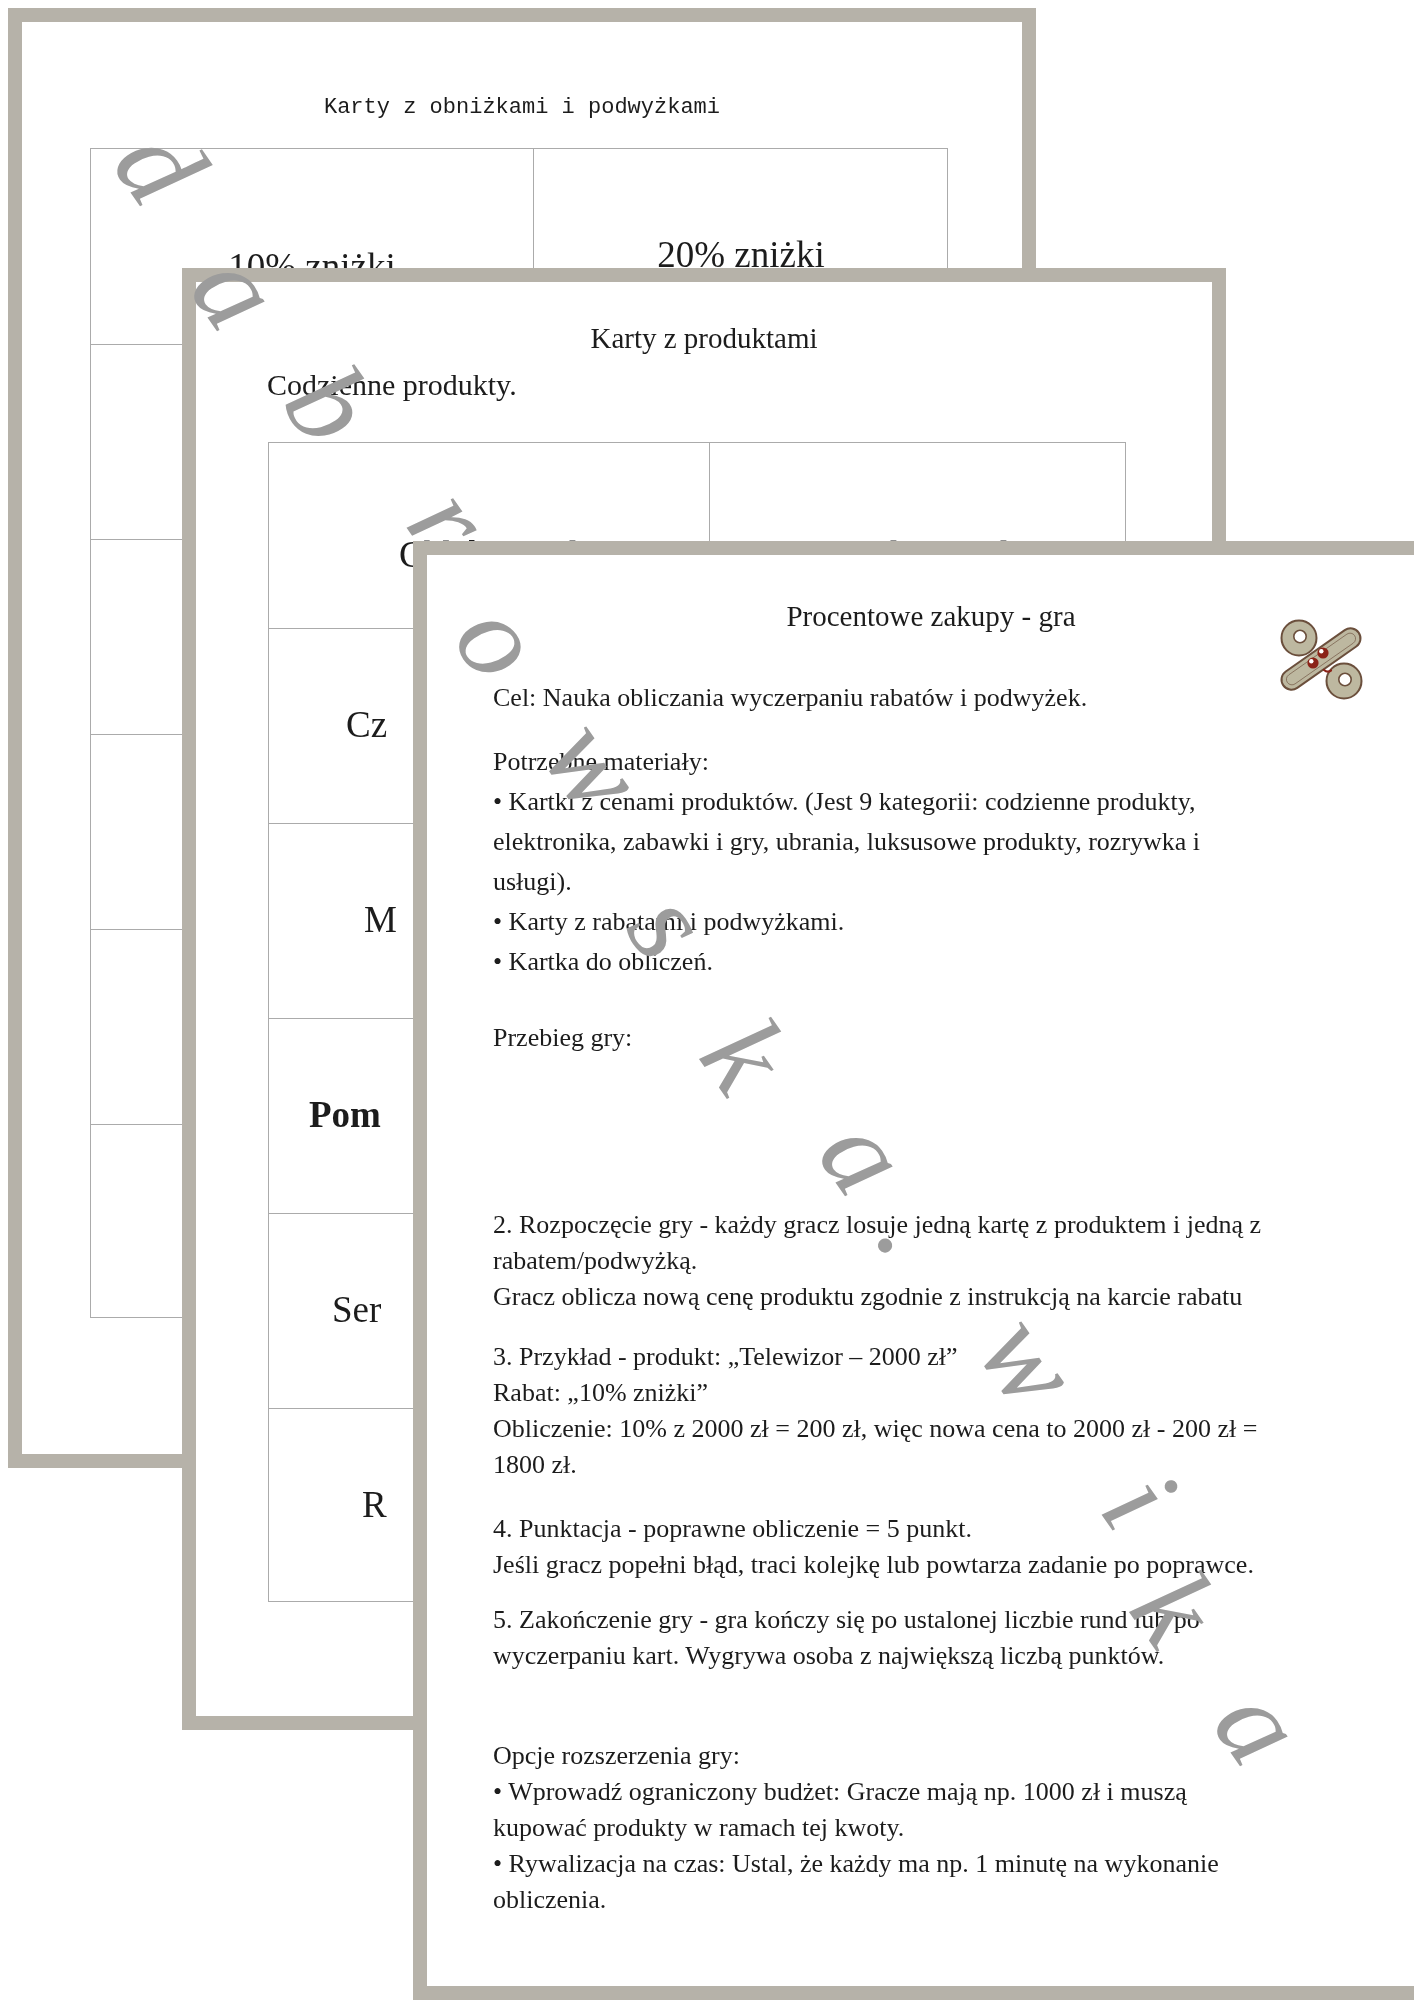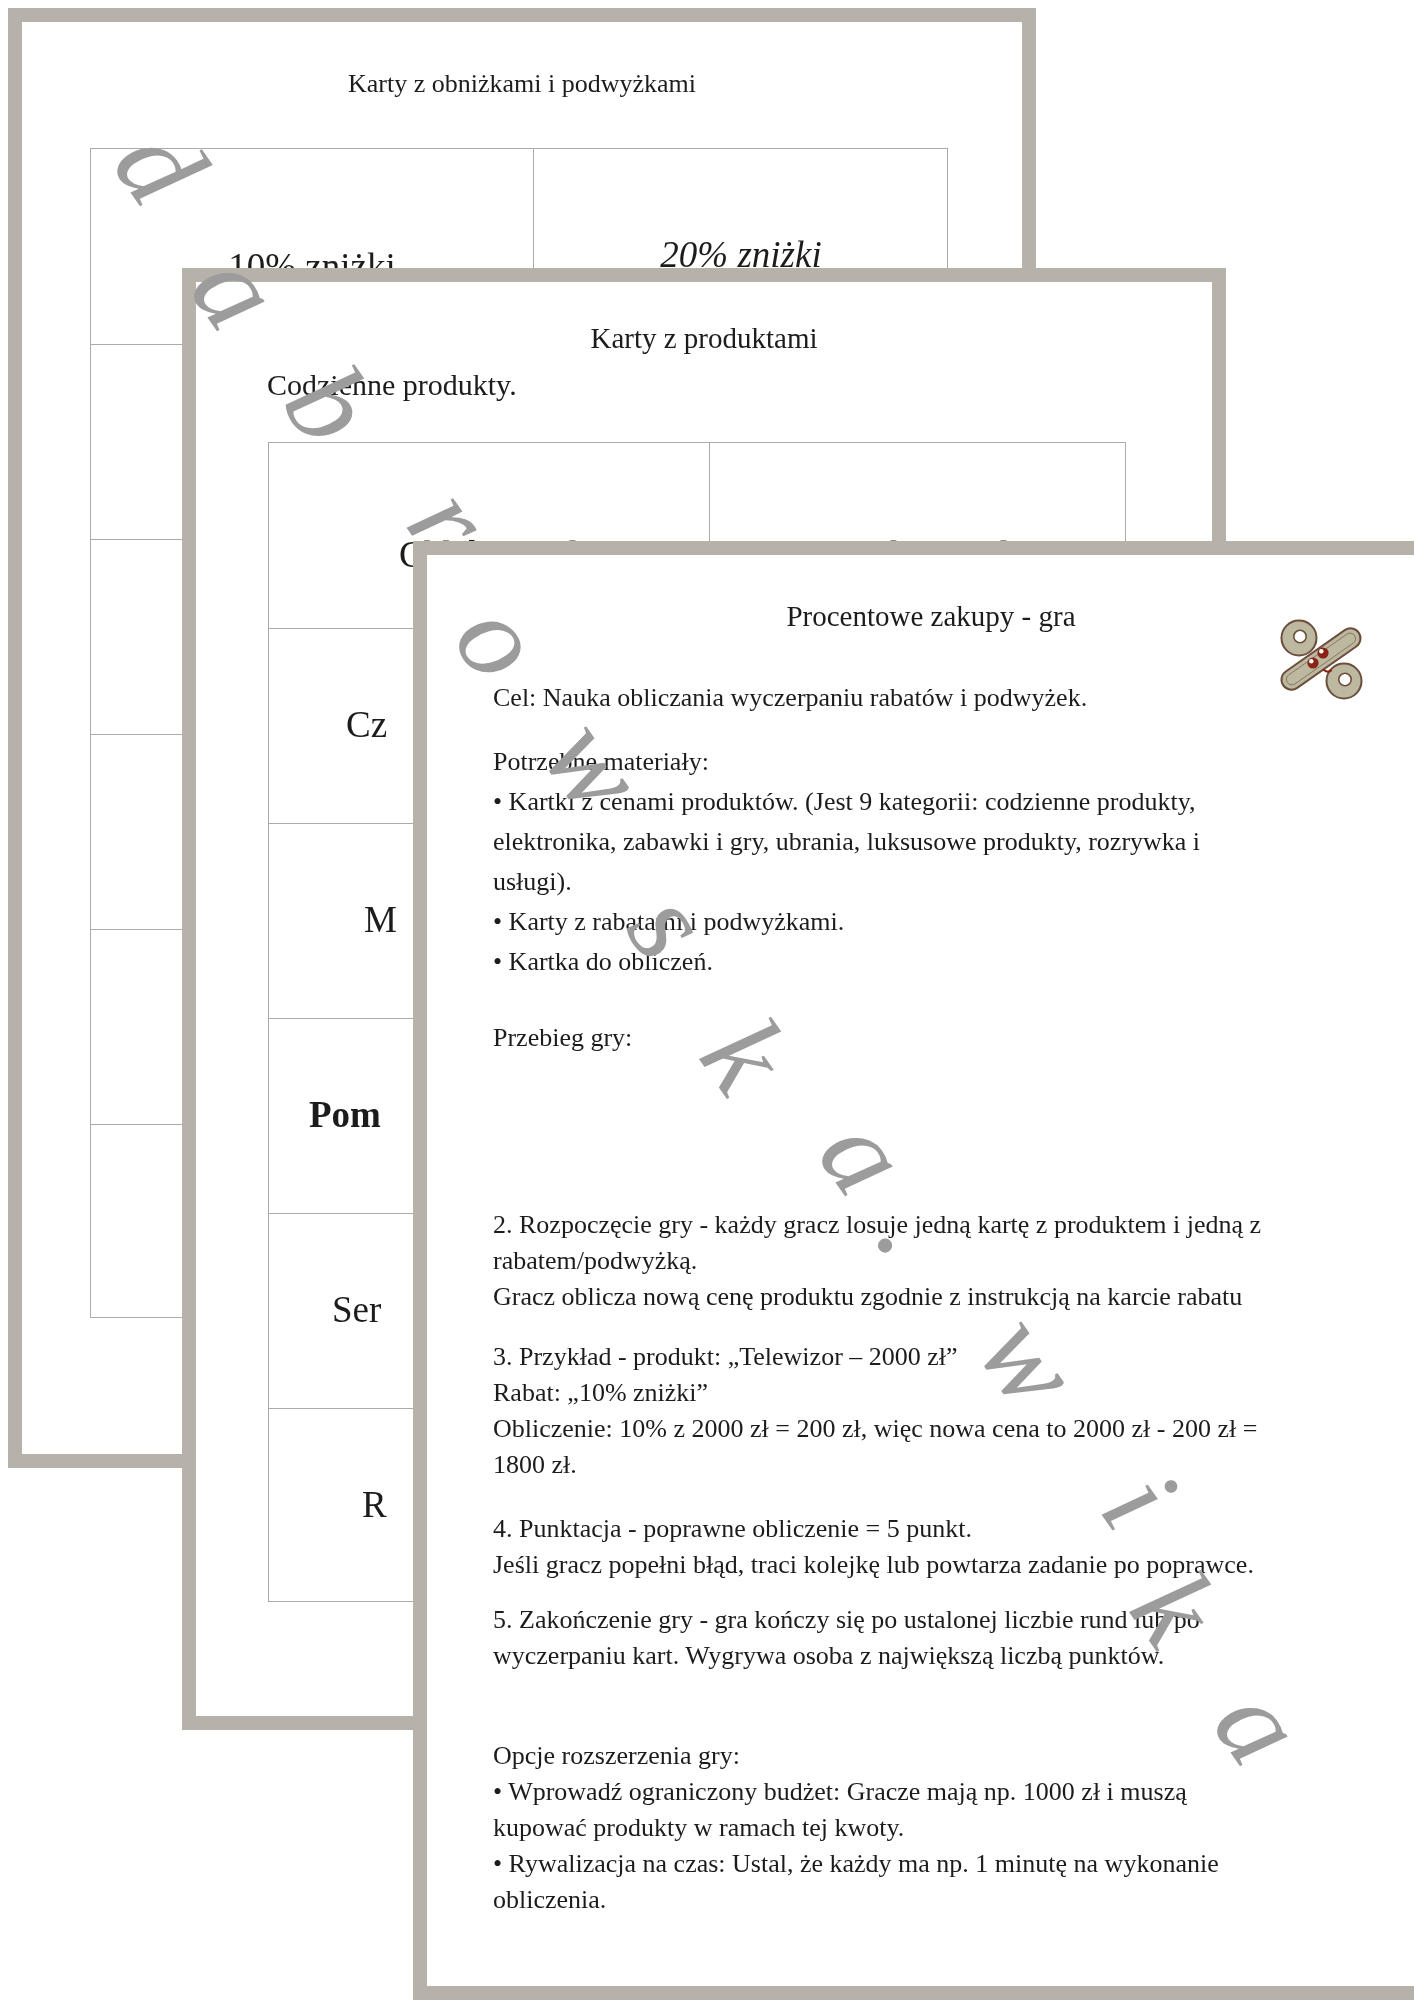--- a/index.html
+++ b/index.html
@@ -23,30 +23,30 @@
   .wm-letter{position:absolute;font-size:120px;font-style:italic;color:#9c9c9c;
              mix-blend-mode:darken;transform:translate(-50%,-50%) rotate(55deg);
              font-family:"Liberation Serif","DejaVu Serif",serif;line-height:1;}
 </style>
 </head>
 <body>
 
 <div class="canvas">
 
   <div class="page" id="page1">
-    <div class="ptitle" style="top:44px;font-size:26px;">Karty z obniżkami i podwyżkami</div>
+    <div class="ptitle" style="top:68px;font-size:22px;font-family:Liberation Mono, monospace;">Karty z obniżkami i podwyżkami</div>
     <div class="card-table" style="left:68px;top:126px;width:858px;height:1170px;">
       <div class="vline" style="left:442px;"></div>
       <div class="hline" style="top:195px;"></div>
       <div class="hline" style="top:390px;"></div>
       <div class="hline" style="top:585px;"></div>
       <div class="hline" style="top:780px;"></div>
       <div class="hline" style="top:975px;"></div>
       <div class="card" style="left:0;top:69px;width:442px;">10% zniżki</div>
-      <div class="card" style="left:442px;top:57px;width:416px;font-style:italic;">20% zniżki</div>
+      <div class="card" style="left:442px;top:57px;width:416px;">20% zniżki</div>
     </div>
   </div>
 
   <div class="page" id="page2">
     <div class="ptitle" style="top:38px;">Karty z produktami</div>
     <div class="subtitle" style="left:71px;top:84px;">Codzienne produkty.</div>
     <div class="card-table" style="left:72px;top:160px;width:858px;height:1160px;">
       <div class="vline" style="left:440px;"></div>
       <div class="hline" style="top:185px;"></div>
       <div class="hline" style="top:380px;"></div>

